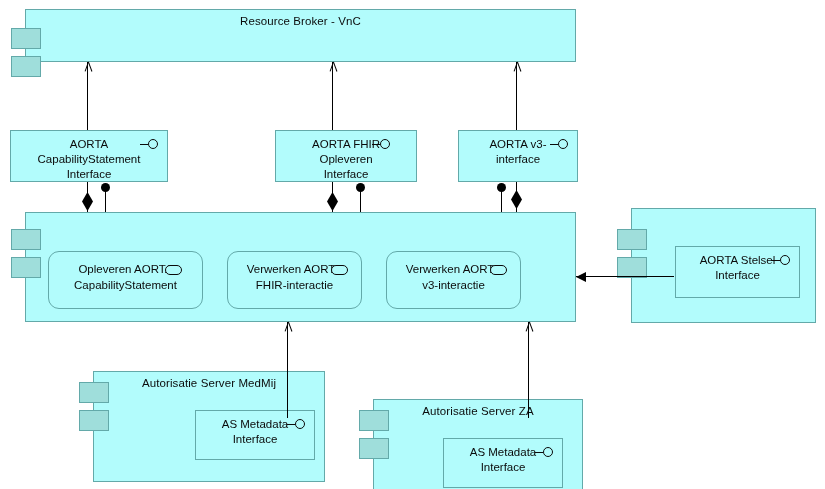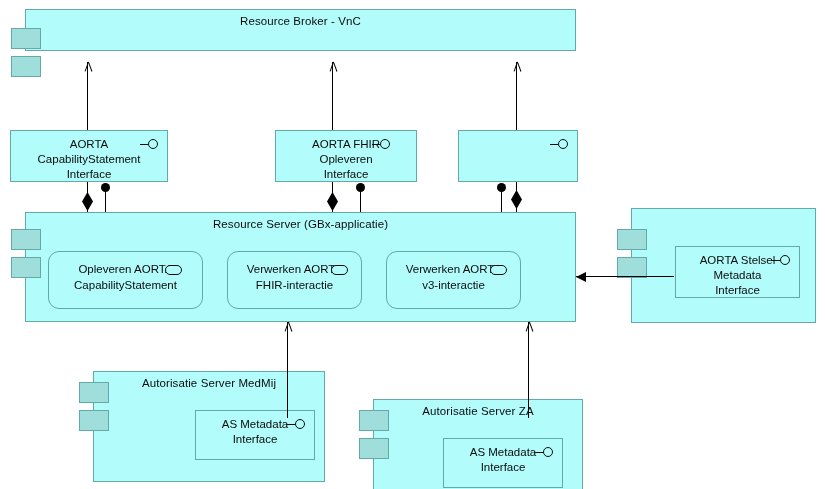--- a/index.html
+++ b/index.html
@@ -126,21 +126,21 @@
   
   .ball-end{
     position:absolute;width:9px;height:9px;border-radius:50%;background:#000;
   }
 </style>
 </head>
 <body>
 
 <div id="canvas">
 
-  <div class="component" style="left:25px;top:9px;width:551px;height:42px;">
+  <div class="component" style="left:25px;top:9px;width:551px;height:53px;">
     <div class="tab t1"></div>
     <div class="tab t2"></div>
     <div class="comp-title">Resource Broker - VnC</div>
   </div>
 
   <div class="vline" style="left:87px;top:62px;height:68px;"></div>
   <div class="arrow-up" style="left:82px;top:62px;"></div>
 
   <div class="vline" style="left:332px;top:62px;height:68px;"></div>
   <div class="arrow-up" style="left:327px;top:62px;"></div>
@@ -166,20 +166,25 @@
       <span class="l2">Opleveren</span>
       <span class="l3">Interface</span>
     </div>
     <div class="lollipop" style="left:96px;top:8px;">
       <div class="stem"></div>
         <div class="ball"></div>
     </div>
   </div>
 
   <div class="iface-box" style="left:458px;top:130px;width:120px;height:52px;">
+    <div class="iface-label">
+      <span class="l1">AORTA v3-</span>
+      <span class="l2">interface</span>
+      <span class="l3"></span>
+    </div>
     <div class="lollipop" style="left:91px;top:8px;">
       <div class="stem"></div>
         <div class="ball"></div>
     </div>
   </div>
 
   <div class="vline" style="left:87px;top:182px;height:30px;"></div>
   <div class="diamond" style="left:82px;top:192px;"></div>
 
   <div class="vline" style="left:332px;top:182px;height:30px;"></div>
@@ -196,21 +201,20 @@
   <div class="vline" style="left:360px;top:187px;height:66px;"></div>
   <div class="arrow-down-solid" style="left:356px;top:246px;"></div>
 
   <div class="ball-end" style="left:497px;top:183px;"></div>
   <div class="vline" style="left:501px;top:187px;height:66px;"></div>
   <div class="arrow-down-solid" style="left:497px;top:246px;"></div>
 
   <div class="component" style="left:25px;top:212px;width:551px;height:110px;">
     <div class="tab t1" style="top:16px;"></div>
     <div class="tab t2" style="top:44px;"></div>
-    <div class="comp-title">Resource Server (GBx-applicatie)</div>
 
     <div class="service" style="left:22px;top:38px;width:155px;height:58px;">
       <div class="service-label">
         <span>Opleveren AORTA</span><br>
         <span>CapabilityStatement</span>
       </div>
       <div class="svc-icon" style="left:116px;top:13px;"></div>
     </div>
 
     <div class="service" style="left:201px;top:38px;width:135px;height:58px;">
@@ -230,21 +234,20 @@
     </div>
   </div>
 
   <div class="component" style="left:631px;top:208px;width:185px;height:115px;">
     <div class="tab t1" style="top:20px;"></div>
     <div class="tab t2" style="top:48px;"></div>
 
     <div class="iface-box" style="left:43px;top:37px;width:125px;height:52px;">
       <div class="iface-label">
         <span class="l1">AORTA Stelsel</span>
-        <span class="l2">Metadata</span>
         <span class="l3">Interface</span>
       </div>
       <div class="lollipop" style="left:96px;top:8px;">
         <div class="stem"></div>
           <div class="ball"></div>
       </div>
     </div>
   </div>
 
   <div class="hline" style="left:576px;top:276px;width:98px;"></div>

